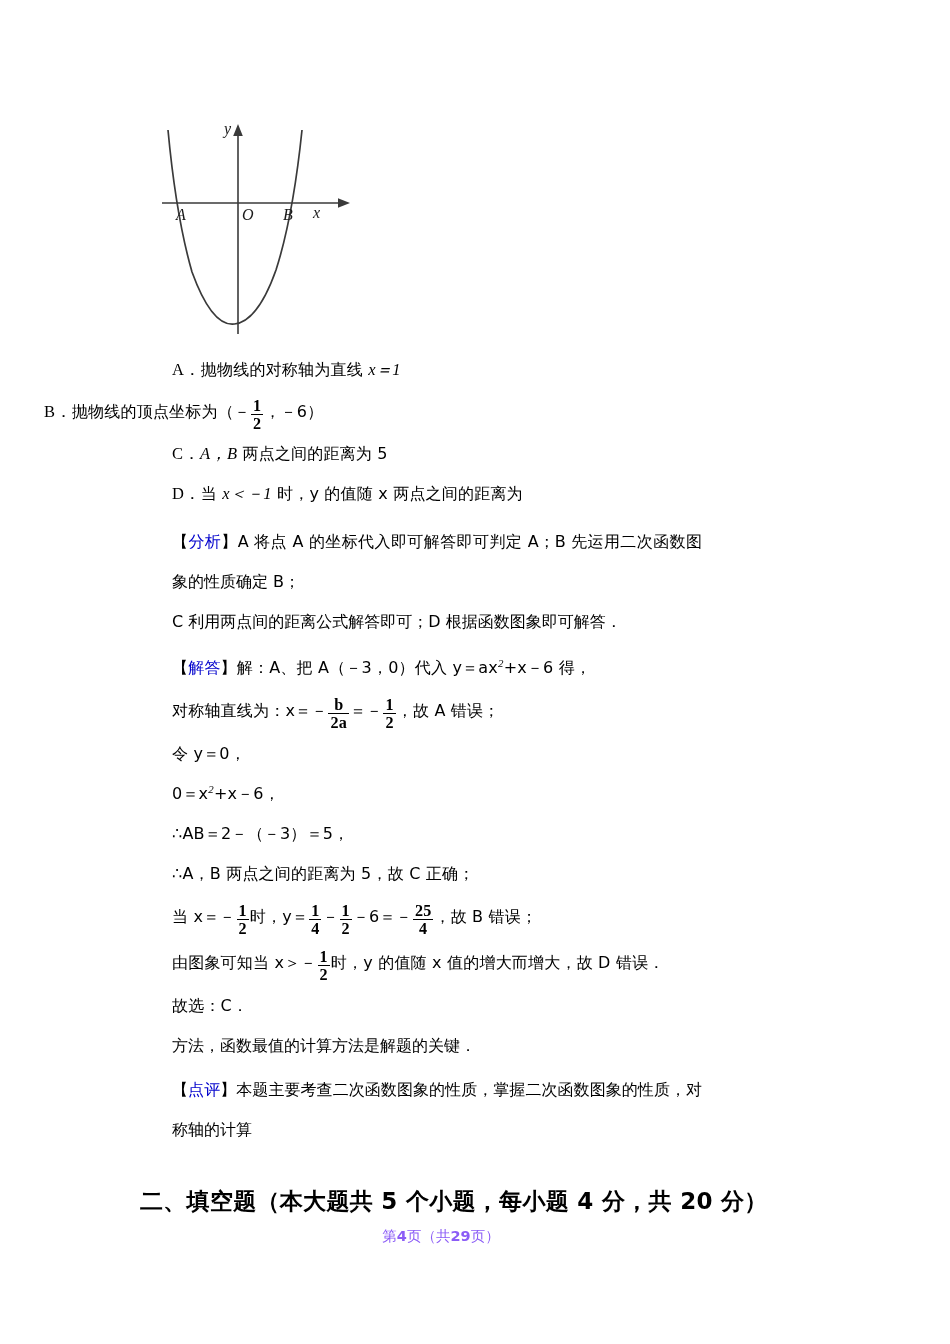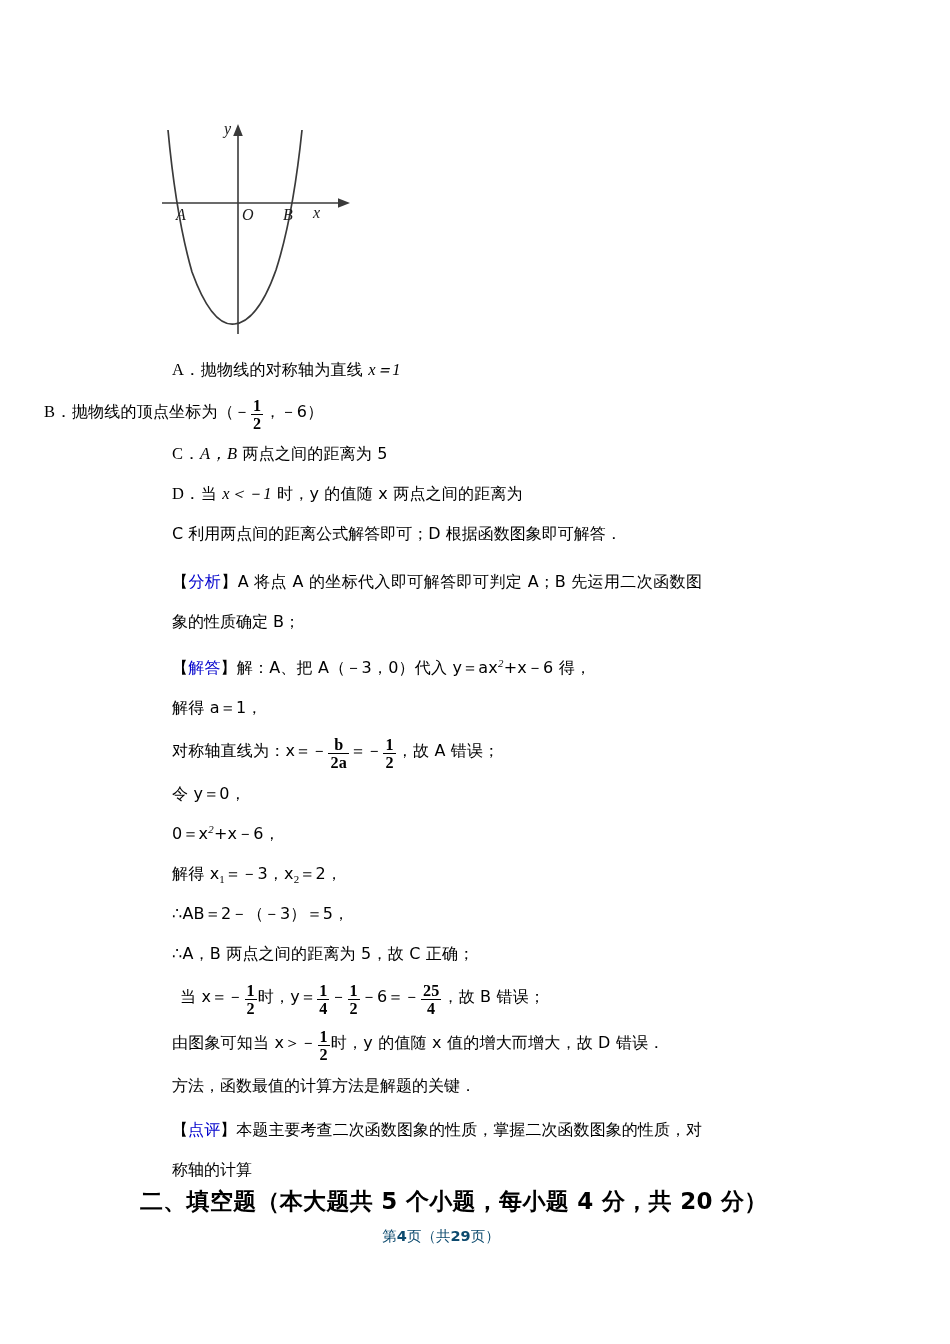--- a/index.html
+++ b/index.html
@@ -110,21 +110,21 @@
 
   
   .footer {
     position: absolute;
     left: 0;
     top: 1227px;
     width: 882px;
     text-align: center;
     font-family: "DejaVu Sans", "Liberation Sans", sans-serif;
     font-size: 14.5px;
-    color: #0c4a6e;
+    color: #8b5cf6;
   }
   .footer b { font-weight: bold; }
 </style>
 </head>
 <body>
 
 <div class="page">
 
   <div class="figure-wrap">
     <svg width="250" height="245" viewBox="0 0 250 245">
@@ -156,69 +156,66 @@
     </div>
 
     <div class="line">
       <span>C．</span><span class="mi">A，B</span><span class="cjk"> 两点之间的距离为 5</span>
     </div>
 
     <div class="line">
       <span>D．</span><span class="cjk">当 </span><span class="mi">x＜－1</span><span class="cjk"> 时，y 的值随 x 两点之间的距离为</span>
     </div>
 
+    <div class="indent-hang" style="margin-top:8px;">
+      <span class="tag"><span class="brk cjk">【</span><span class="cjk">分析</span><span class="brk cjk">】</span></span><span class="cjk">A 将点 A 的坐标代入即可解答即可判定 A；B 先运用二次函数图象的性质确定 B；</span>
+    </div>
     <div class="indent-hang">
       <span class="cjk">C 利用两点间的距离公式解答即可；D 根据函数图象即可解答．</span>
     </div>
-    <div class="indent-hang" style="margin-top:8px;">
-      <span class="tag"><span class="brk cjk">【</span><span class="cjk">分析</span><span class="brk cjk">】</span></span><span class="cjk">A 将点 A 的坐标代入即可解答即可判定 A；B 先运用二次函数图象的性质确定 B；</span>
-    </div>
 
     <div class="line" style="margin-top:6px;">
       <span class="tag"><span class="brk cjk">【</span><span class="cjk">解答</span><span class="brk cjk">】</span></span><span class="cjk">解：A、把 A（－3，0）代入 y＝ax</span><sup class="exp">2</sup><span class="cjk">+x－6 得，</span>
     </div>
 
 
-    <div class="line">
-      <span class="cjk">解得 a＝1，</span>
-    </div>
 
 
     <div class="line" style="line-height:46px;">
       <span class="cjk">对称轴直线为：x＝－</span><span class="frac"><span class="nu">b</span><span class="de">2a</span></span><span class="cjk">＝－</span><span class="frac"><span class="nu">1</span><span class="de">2</span></span><span class="cjk">，故 A 错误；</span>
     </div>
 
     <div class="line">
       <span class="cjk">令 y＝0，</span>
     </div>
 
     <div class="line">
       <span class="cjk">0＝x</span><sup class="exp">2</sup><span class="cjk">+x－6，</span>
     </div>
 
-    <div class="line">
-      <span class="cjk">解得 x</span><sub class="sb">1</sub><span class="cjk">＝－3，x</span><sub class="sb">2</sub><span class="cjk">＝2，</span>
-    </div>
 
     <div class="line">
       <span class="cjk">∴AB＝2－（－3）＝5，</span>
     </div>
 
     <div class="line">
       <span class="cjk">∴A，B 两点之间的距离为 5，故 C 正确；</span>
     </div>
 
-    <div class="line" style="line-height:46px;margin-left:8px;">
+    <div class="line" style="line-height:46px;">
       <span class="cjk">当 x＝－</span><span class="frac"><span class="nu">1</span><span class="de">2</span></span><span class="cjk">时，y＝</span><span class="frac"><span class="nu">1</span><span class="de">4</span></span><span class="cjk">－</span><span class="frac"><span class="nu">1</span><span class="de">2</span></span><span class="cjk">－6＝－</span><span class="frac"><span class="nu">25</span><span class="de">4</span></span><span class="cjk">，故 B 错误；</span>
     </div>
 
     <div class="line" style="line-height:46px;">
       <span class="cjk">由图象可知当 x＞－</span><span class="frac"><span class="nu">1</span><span class="de">2</span></span><span class="cjk">时，y 的值随 x 值的增大而增大，故 D 错误．</span>
     </div>
 
+    <div class="line">
+      <span class="cjk">故选：C．</span>
+    </div>
 
     <div class="indent-hang">
       <span class="cjk">方法，函数最值的计算方法是解题的关键．</span>
     </div>
     <div class="indent-hang" style="margin-top:4px;">
       <span class="tag"><span class="brk cjk">【</span><span class="cjk">点评</span><span class="brk cjk">】</span></span><span class="cjk">本题主要考查二次函数图象的性质，掌握二次函数图象的性质，对称轴的计算</span>
     </div>
 
   </div>
 

